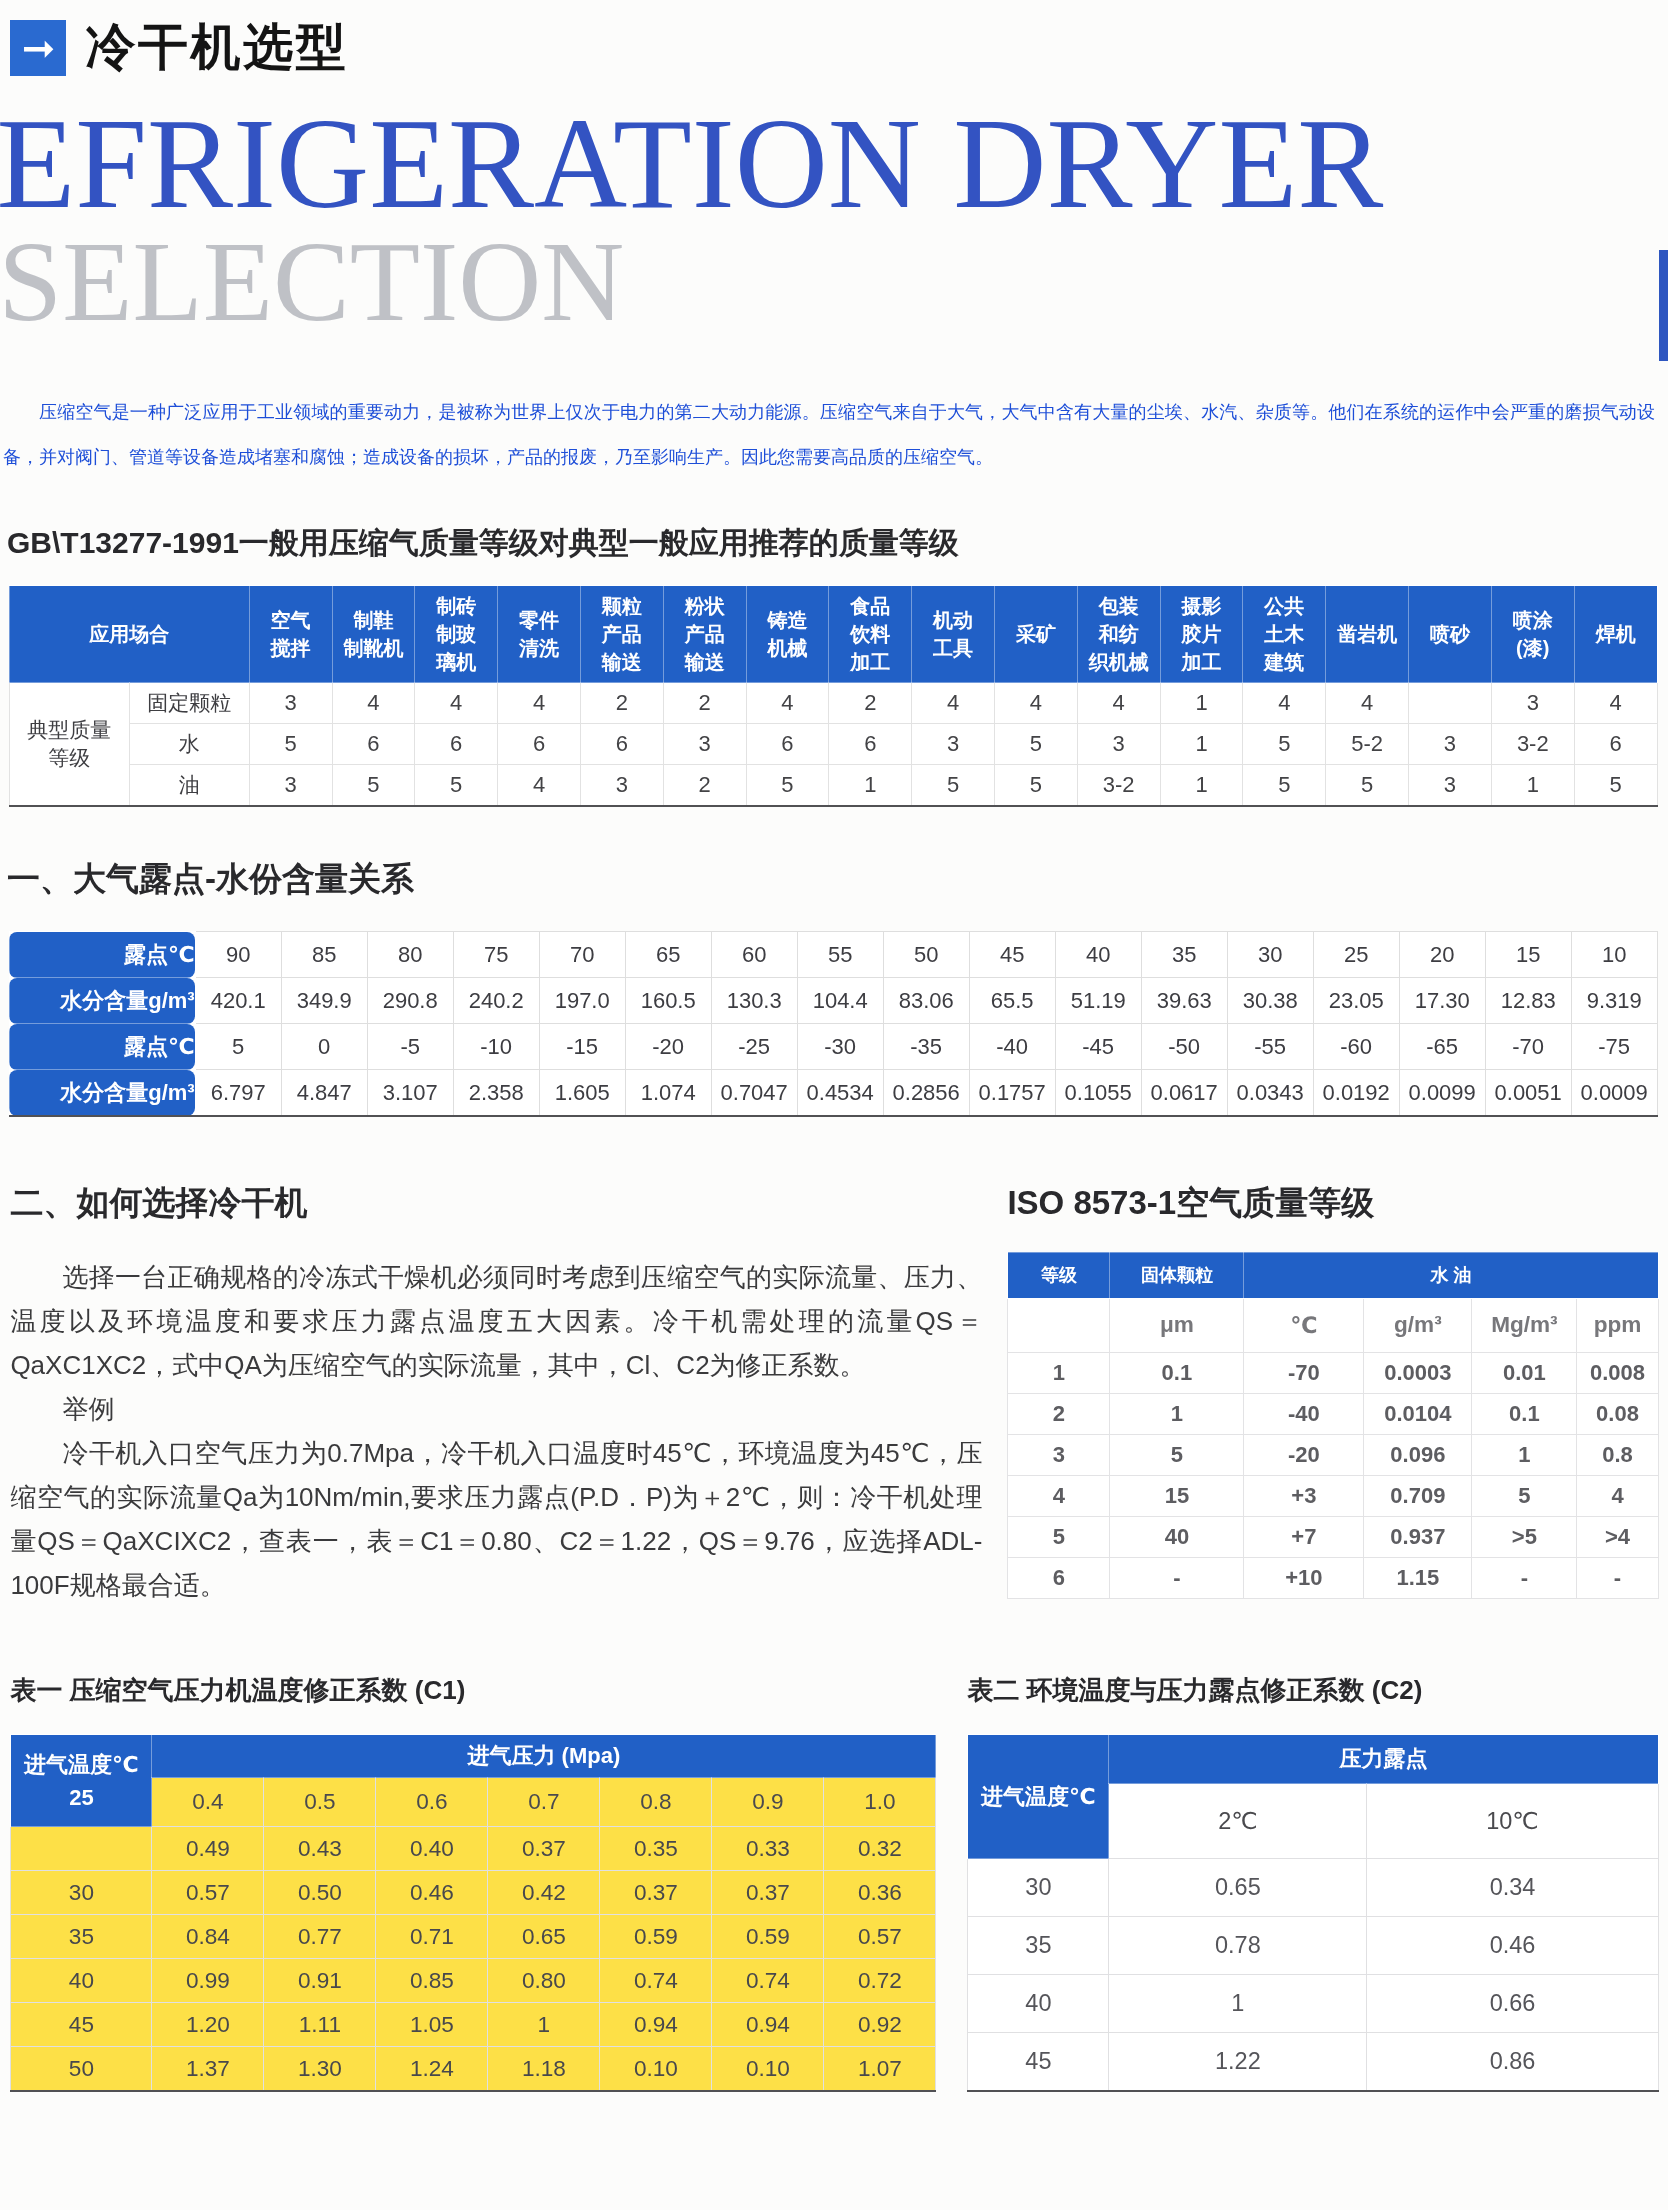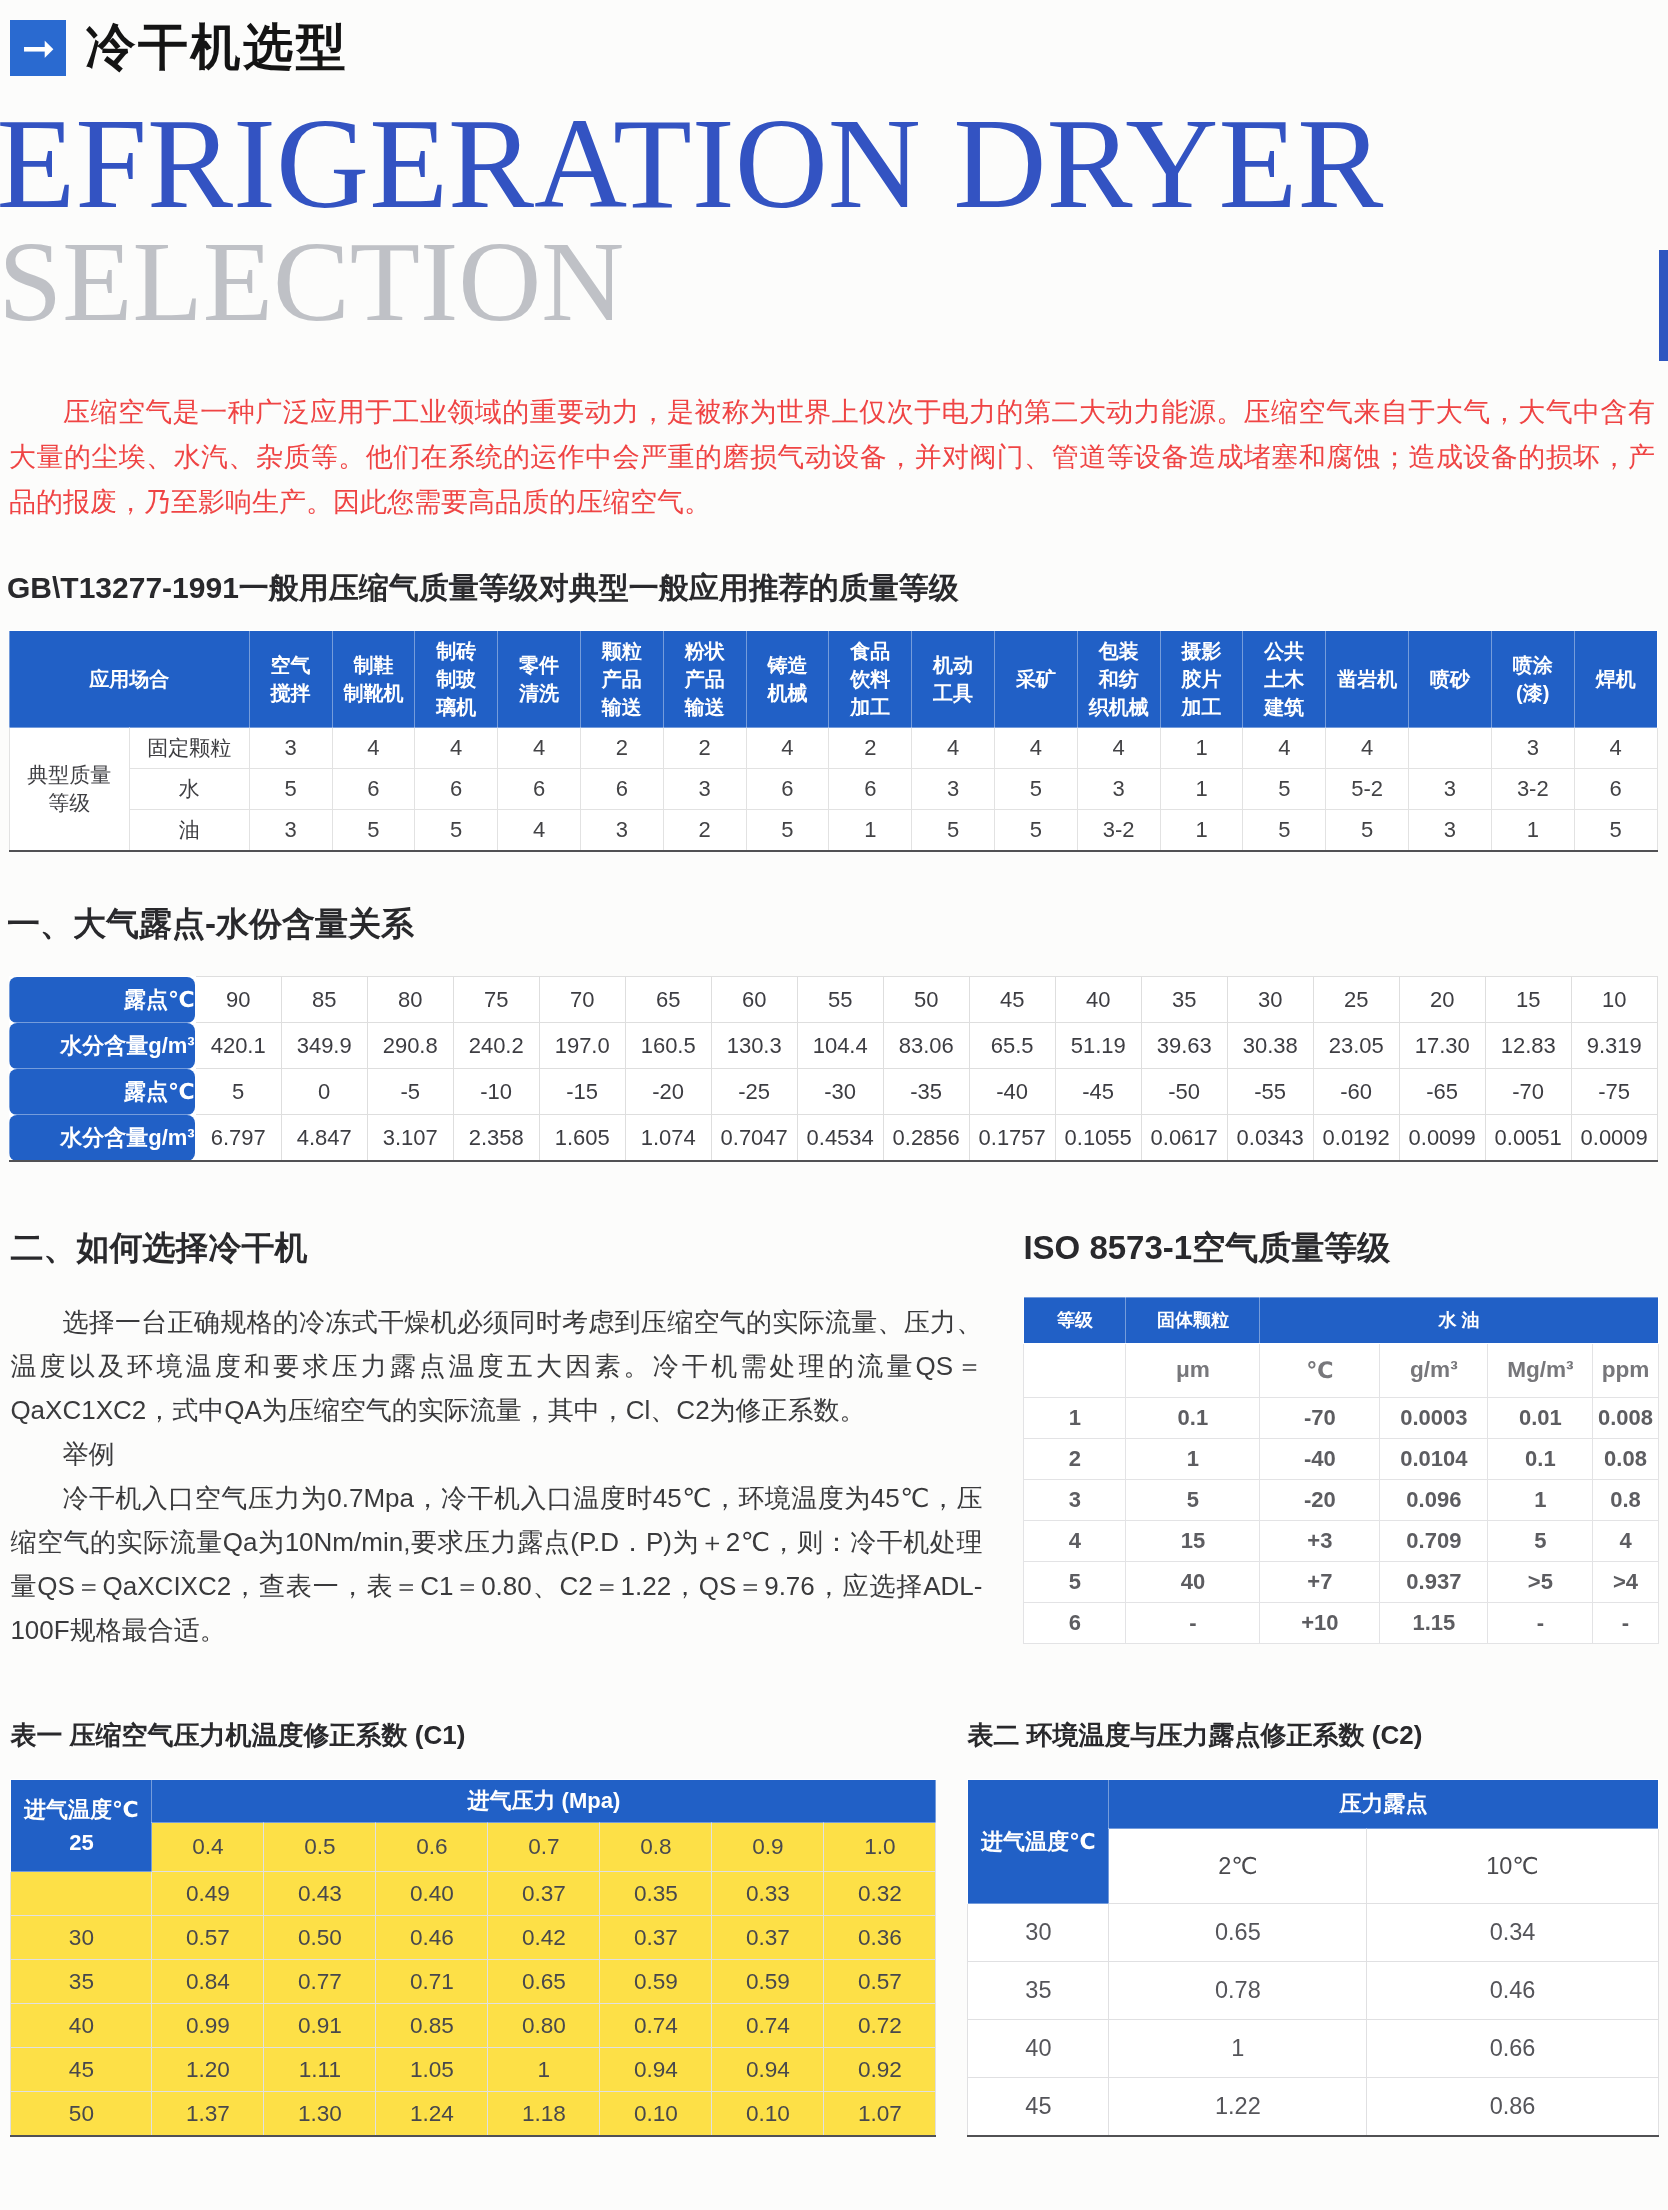--- a/index.html
+++ b/index.html
@@ -19,21 +19,21 @@
   .brand{display:flex;align-items:center;gap:19px;padding:14px 0 0 10.4px;}
   .brand-icon{width:56px;height:56px;background:var(--icon-blue);color:#fff;
     display:flex;align-items:center;justify-content:center;font-size:40px;font-weight:bold;}
   .brand-title{font-size:50px;font-weight:bold;color:#141414;letter-spacing:2.6px;}
   .title-en{font-family:"Liberation Serif","DejaVu Serif",serif;color:var(--title-blue);
     font-size:129px;line-height:.92;margin:24px 0 0 -3.5px;white-space:nowrap;}
   .subtitle-en{font-family:"Liberation Serif","DejaVu Serif",serif;color:var(--subtitle-gray);
     font-size:115px;line-height:.95;margin:3.5px 0 0 -1.7px;white-space:nowrap;}
   .edge-tab{position:absolute;right:0;top:250px;width:10.4px;height:111px;background:#2e56c0;}
   
-  .intro{margin:54px 14px 0 9px;font-size:27px;line-height:45px;color:#ef4444;
+  .intro{margin:54px 14px 0 3px;font-size:18px;line-height:45px;color:#1d4ed8;
     text-align:justify;text-justify:inter-character;text-indent:2em;}
   
   .gb-title{margin:43px 0 0 7px;font-size:30px;font-weight:600;color:#29292c;}
   h2.sec{font-size:33px;font-weight:600;color:#29292c;margin:50px 0 0 7px;}
   h3.tbl-title{font-size:26px;font-weight:600;color:#29292c;margin:0;}
   
   table.data{border-collapse:collapse;table-layout:fixed;background:#fff;}
   table.data th,table.data td{text-align:center;vertical-align:middle;}
   .blueh{background:var(--table-header-blue);color:#fff;font-weight:bold;
     border:0.9px solid rgba(255,255,255,.38);}
@@ -43,21 +43,21 @@
   .gb-table tbody th,.gb-table tbody td{height:41px;font-size:22px;color:#434346;
     border:0.9px solid #e2e2e2;font-weight:normal;background:#fff;}
   .gb-table tbody th{font-size:21px;color:#3e3e42;padding:0 15.6px;}
   
   .dew-table{width:1649px;margin:29.5px 0 0 8.7px;border-bottom:2.6px solid var(--dark-rule);}
   .dew-table th.lbl{font-size:22px;height:46px;text-align:right;padding-left:34px;border-radius:8px;}
   .dew-table td{height:46px;font-size:22px;color:#3d3d42;border:0.9px solid #dedede;background:#fff;}
   
   .cols{display:flex;gap:25px;margin:64px 10.4px 0 10.4px;align-items:flex-start;}
   .col-left{width:972px;}
-  .col-right{flex:1;margin-left:16px;}
+  .col-right{flex:1;}
   .cols h2.sec{margin:0;}
   .howto p{font-size:26px;line-height:44px;color:#3a3a3c;text-align:justify;
     text-justify:inter-character;text-indent:2em;margin:0;}
   .howto .p1{margin-top:29.5px;}
   .iso-table{width:100%;margin-top:26px;border-bottom:1.7px solid #6f6f72;}
   .iso-table thead th{font-size:18px;height:46px;}
   .iso-table tr.sub td{height:54px;font-size:22.6px;color:#77777b;}
   .iso-table td{height:41px;font-size:22px;color:#5d5d61;border:0.9px solid #e3e3e5;background:#fff;font-weight:bold;}
   
   .bottom{display:flex;gap:31px;margin:66px 10.4px 0 10.4px;align-items:flex-start;}

